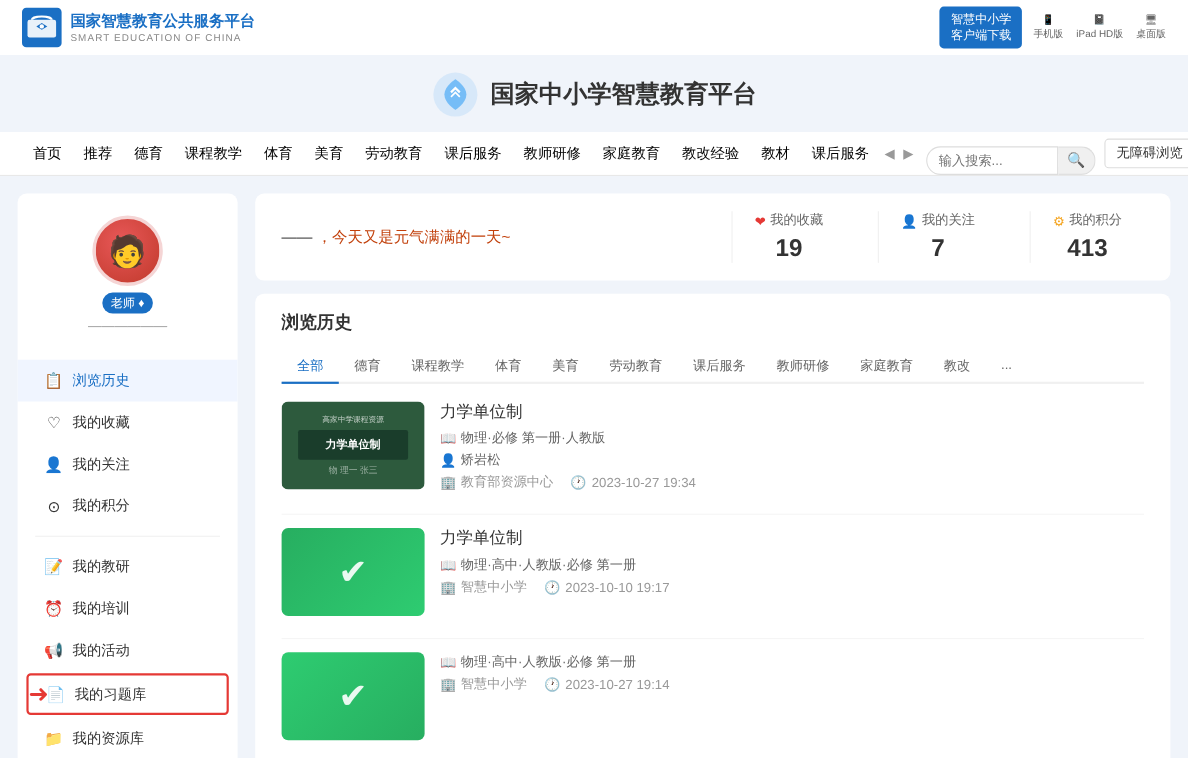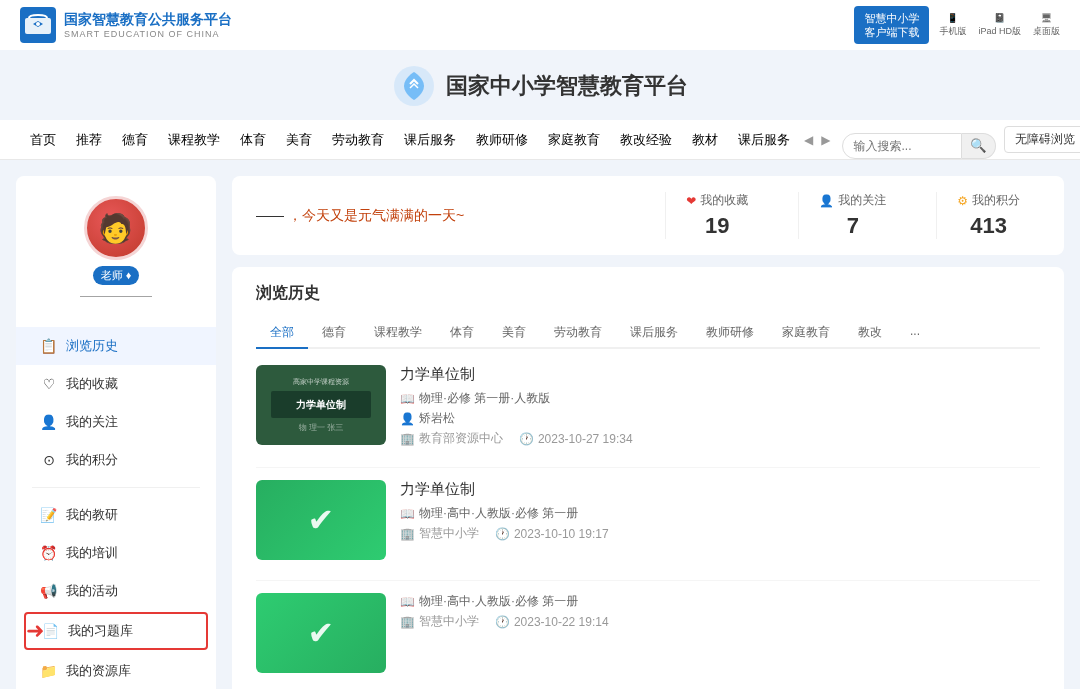--- a/index.html
+++ b/index.html
@@ -339,21 +339,21 @@
               <span class="meta-icon-book">📖</span>
               <span>物理·高中·人教版·必修 第一册</span>
             </div>
             <div class="item-meta-row">
               <div class="item-source">
                 <span>🏢</span>
                 <span>智慧中小学</span>
               </div>
               <div class="item-source">
                 <span>🕐</span>
-                <span>2023-10-22 19:14</span>
+                <span>2023-10-27 19:14</span>
               </div>
             </div>
           </div>
         </div>
 
       </div>
     </div>
   </div>
 </div>
 

